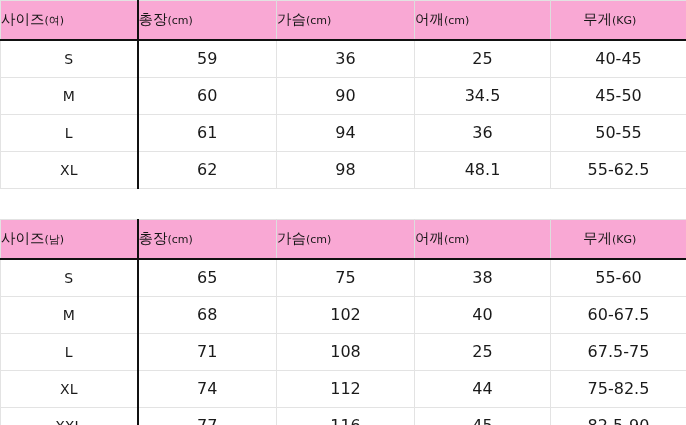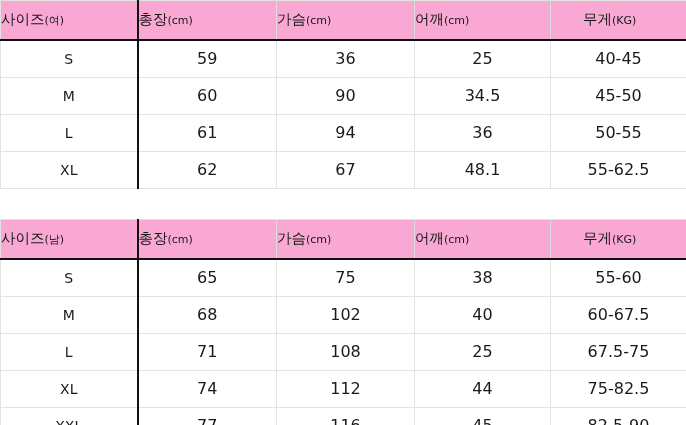--- a/index.html
+++ b/index.html
@@ -131,21 +131,21 @@
       <tr>
         <td class="sizecol">L</td>
         <td>61</td>
         <td>94</td>
         <td>36</td>
         <td>50-55</td>
       </tr>
       <tr>
         <td class="sizecol">XL</td>
         <td>62</td>
-        <td>67</td>
+        <td>98</td>
         <td>48.1</td>
         <td>55-62.5</td>
       </tr>
     </tbody>
   </table>
 
   <div class="table-gap"></div>
 
   <table class="size-table">
     <colgroup>

